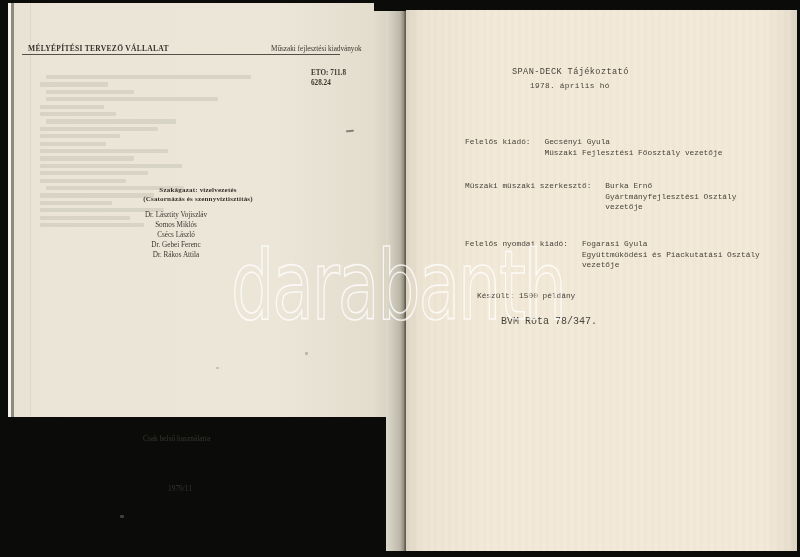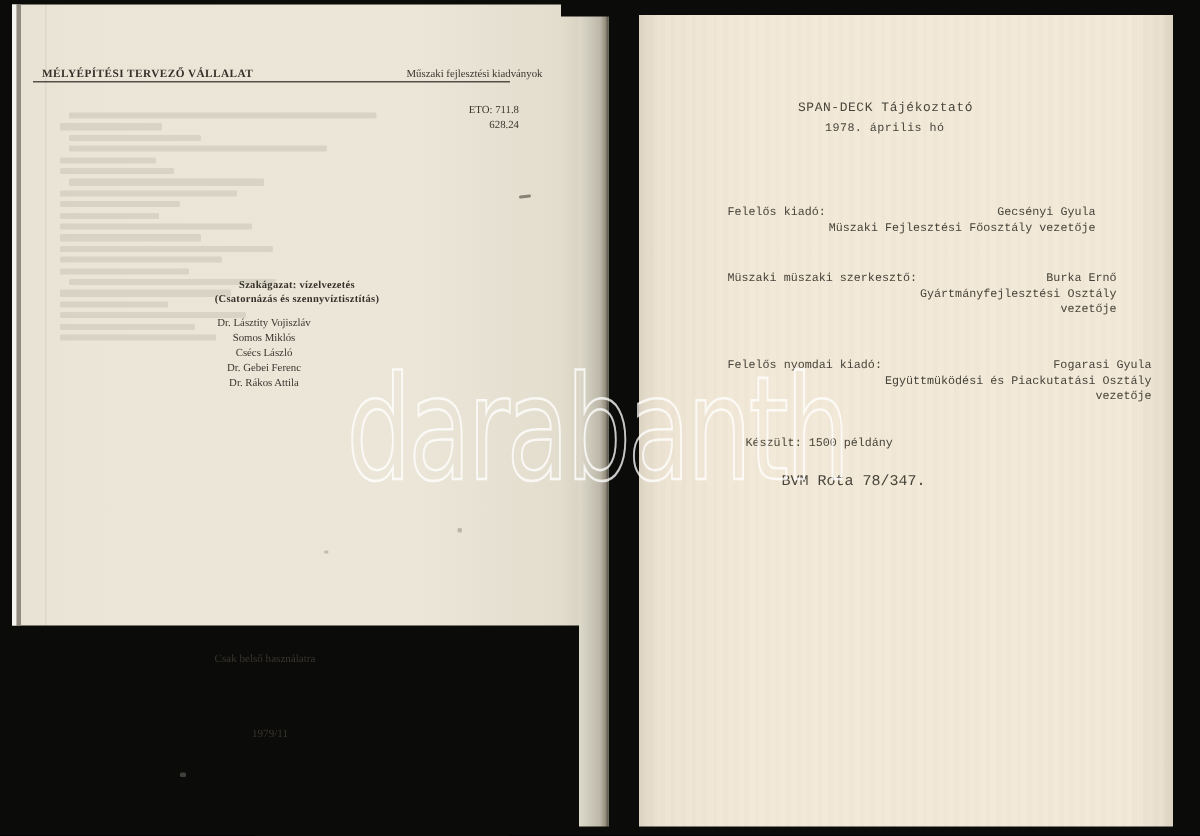--- a/index.html
+++ b/index.html
@@ -12,48 +12,48 @@
   .page-left{
     position:absolute;left:8px;top:3px;width:380px;height:414px;
     background:linear-gradient(90deg,#e7e2d3 0%,#eae5d7 12%,#ebe6d8 70%,#e3ddce 96%,#d8d2c2 100%);
   }
   .page-left .edge-white{position:absolute;left:0;top:0;width:3px;height:100%;background:#f6f4ee;}
   .page-left .edge-gray{position:absolute;left:3px;top:0;width:3px;height:100%;background:#8f8b80;}
   .page-left .edge-inner{position:absolute;left:22px;top:0;width:1px;height:100%;background:rgba(60,58,50,0.07);}
   .lp-company{position:absolute;left:20px;top:41px;font-size:7.5px;font-weight:700;letter-spacing:0.3px;color:#34312a;white-space:nowrap;}
   .lp-series{position:absolute;left:220px;top:42px;font-size:7.2px;color:#3a362e;white-space:nowrap;margin-left:43px;}
   .lp-rule{position:absolute;left:14px;top:51px;width:318px;height:1px;background:rgba(45,42,35,0.8);}
-  .lp-eto{position:absolute;right:42px;top:66px;text-align:right;font-size:7.2px;line-height:9.5px;color:#3a362e;}
+  .lp-eto{position:absolute;right:42px;top:66px;text-align:left;font-size:7.2px;line-height:9.5px;color:#3a362e;font-weight:bold;}
   .lp-title{position:absolute;left:30px;top:156px;width:320px;text-align:center;color:#312e27;}
   .lp-title .t1,.lp-title .t2{font-size:9px;font-weight:700;letter-spacing:0.5px;line-height:10.5px;white-space:nowrap;}
   .lp-subtitle{position:absolute;left:30px;top:183px;width:320px;text-align:center;color:#34302a;}
   .lp-subtitle div{font-size:7px;font-weight:700;letter-spacing:0.2px;line-height:9.2px;white-space:nowrap;}
   .lp-authors{position:absolute;left:8px;top:207px;width:320px;text-align:center;color:#3a362f;}
   .lp-authors div{font-size:7.2px;line-height:10px;white-space:nowrap;}
   .lp-note{position:absolute;left:135px;top:431px;font-size:7.4px;color:#3a362f;white-space:nowrap;}
   .lp-issue{position:absolute;left:160px;top:481px;font-size:7.4px;color:#3a362f;white-space:nowrap;}
   .ghost{position:absolute;left:0;top:0;width:100%;height:100%;pointer-events:none;}
   .ghost i{position:absolute;height:4.2px;background:rgba(108,112,96,0.15);border-radius:1px;filter:blur(0.4px);}
   
   .gutter{
     position:absolute;left:386px;top:8px;width:20px;height:543px;
     background:linear-gradient(90deg,#ddd9cb 0%,#cdc9bb 35%,#bcb7a9 70%,#968f7f 88%,#6b675c 94%,#57544b 97%,#8a8679 100%);
   }
   .gutter-top-notch{position:absolute;left:374px;top:0;width:34px;height:11px;background:#0b0b0a;}
   
   .page-right{
-    position:absolute;left:406px;top:10px;width:356px;height:541px;
+    position:absolute;left:406px;top:10px;width:391px;height:541px;
     background:
       repeating-linear-gradient(90deg,rgba(0,0,0,0.012) 0 3px,rgba(255,255,255,0.01) 3px 7px),
       linear-gradient(90deg,#ded5c4 0%,#eee4d3 4%,#f3e9d8 20%,#f3e9d8 92%,#e9dfce 98%,#dcd2c1 100%);
-    font-family:"Liberation Mono","DejaVu Sans Mono",monospace;color:#47443b;margin-left:20px;
+    font-family:"Liberation Mono","DejaVu Sans Mono",monospace;color:#47443b;
   }
   .rp-title{position:absolute;left:106px;top:57px;font-size:8.6px;letter-spacing:0.4px;white-space:nowrap;}
   .rp-date{position:absolute;left:124px;top:72px;font-size:7.8px;letter-spacing:0.3px;white-space:nowrap;}
-  .credit{position:absolute;left:59px;display:grid;grid-template-columns:max-content auto;column-gap:2px;font-size:7.8px;line-height:10.5px;text-align:right;}
+  .credit{position:absolute;left:59px;display:grid;grid-template-columns:max-content auto;column-gap:14px;font-size:7.8px;line-height:10.5px;}
   .credit .clabel{white-space:nowrap;}
   .credit .cbody div{white-space:nowrap;}
   .credit-a{top:127px;}
   .credit-b{top:171px;}
   .credit-c{top:229px;}
   .rp-printrun{position:absolute;left:71px;top:282px;font-size:7.8px;white-space:nowrap;}
   .rp-press{position:absolute;left:59px;top:306px;font-size:10px;white-space:nowrap;padding-left:36px;}
   
   .watermark{
     position:absolute;left:231px;top:238px;z-index:20;

